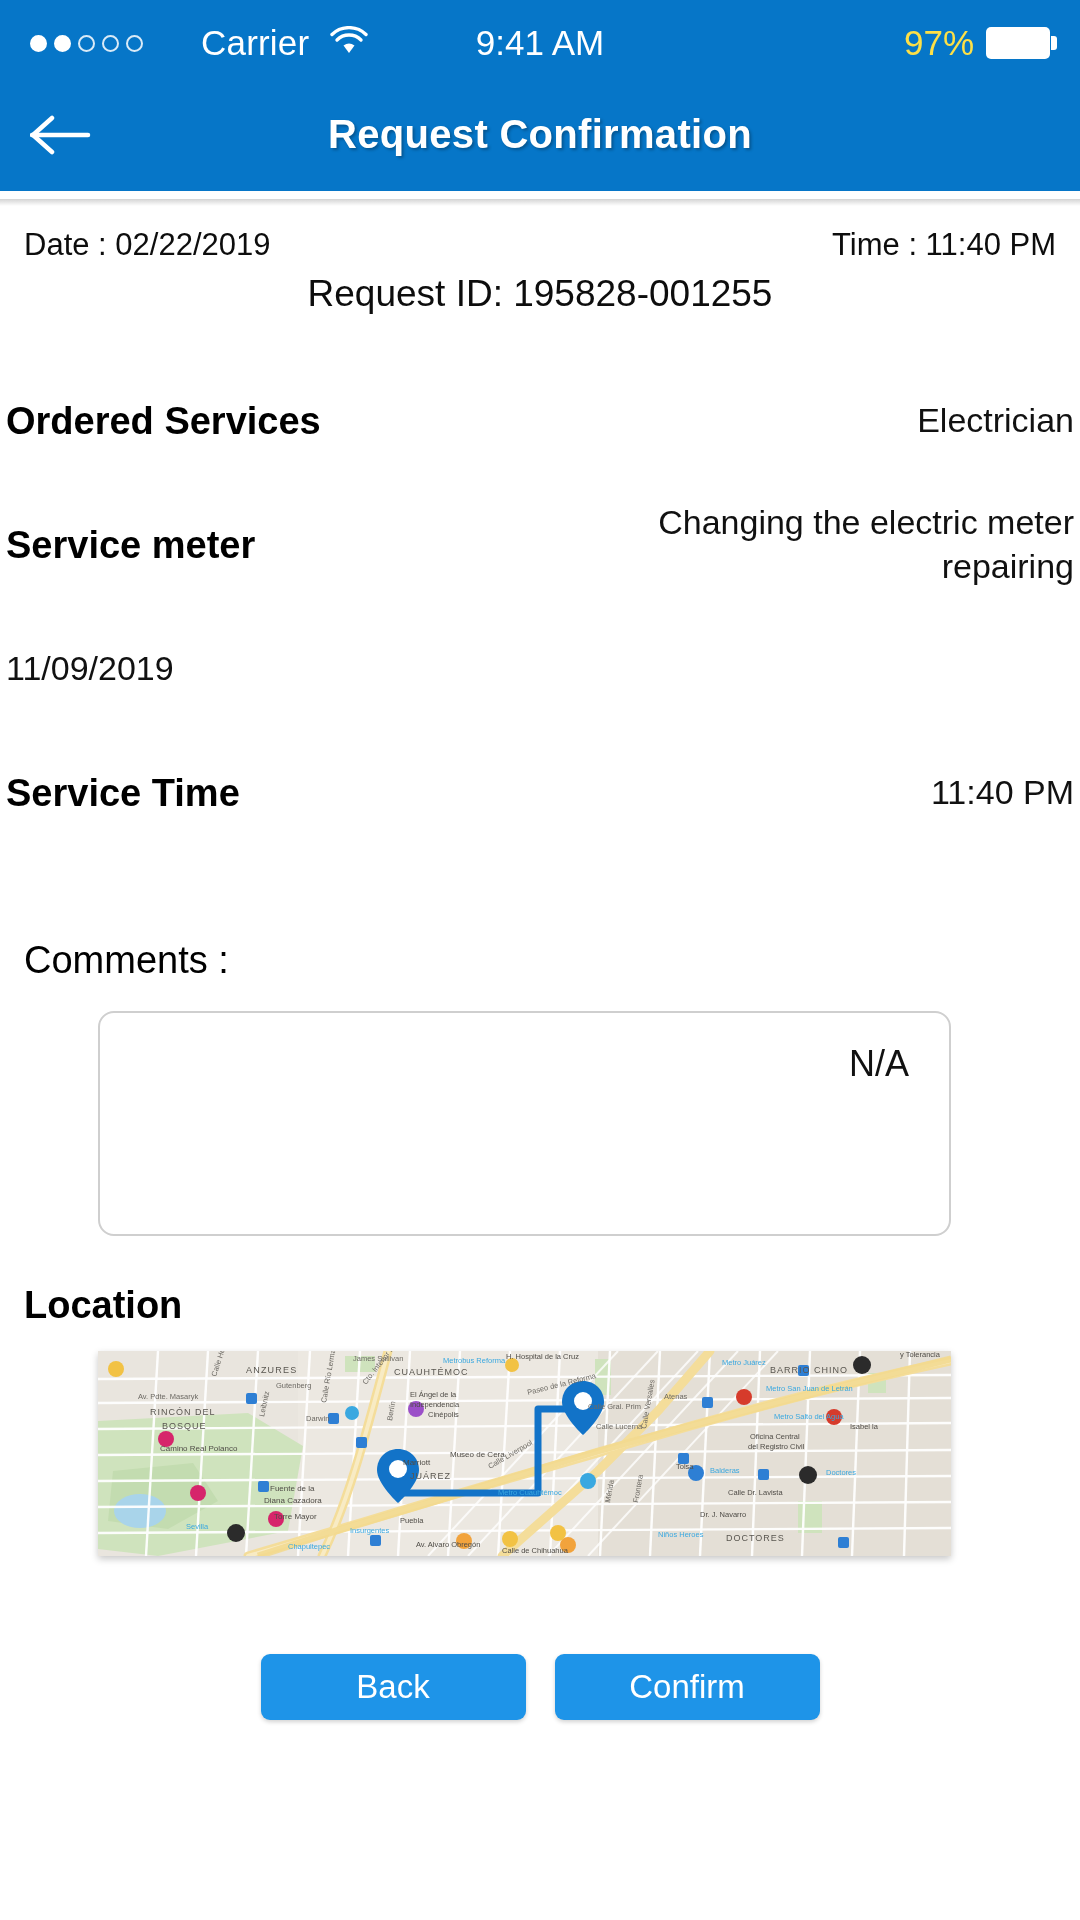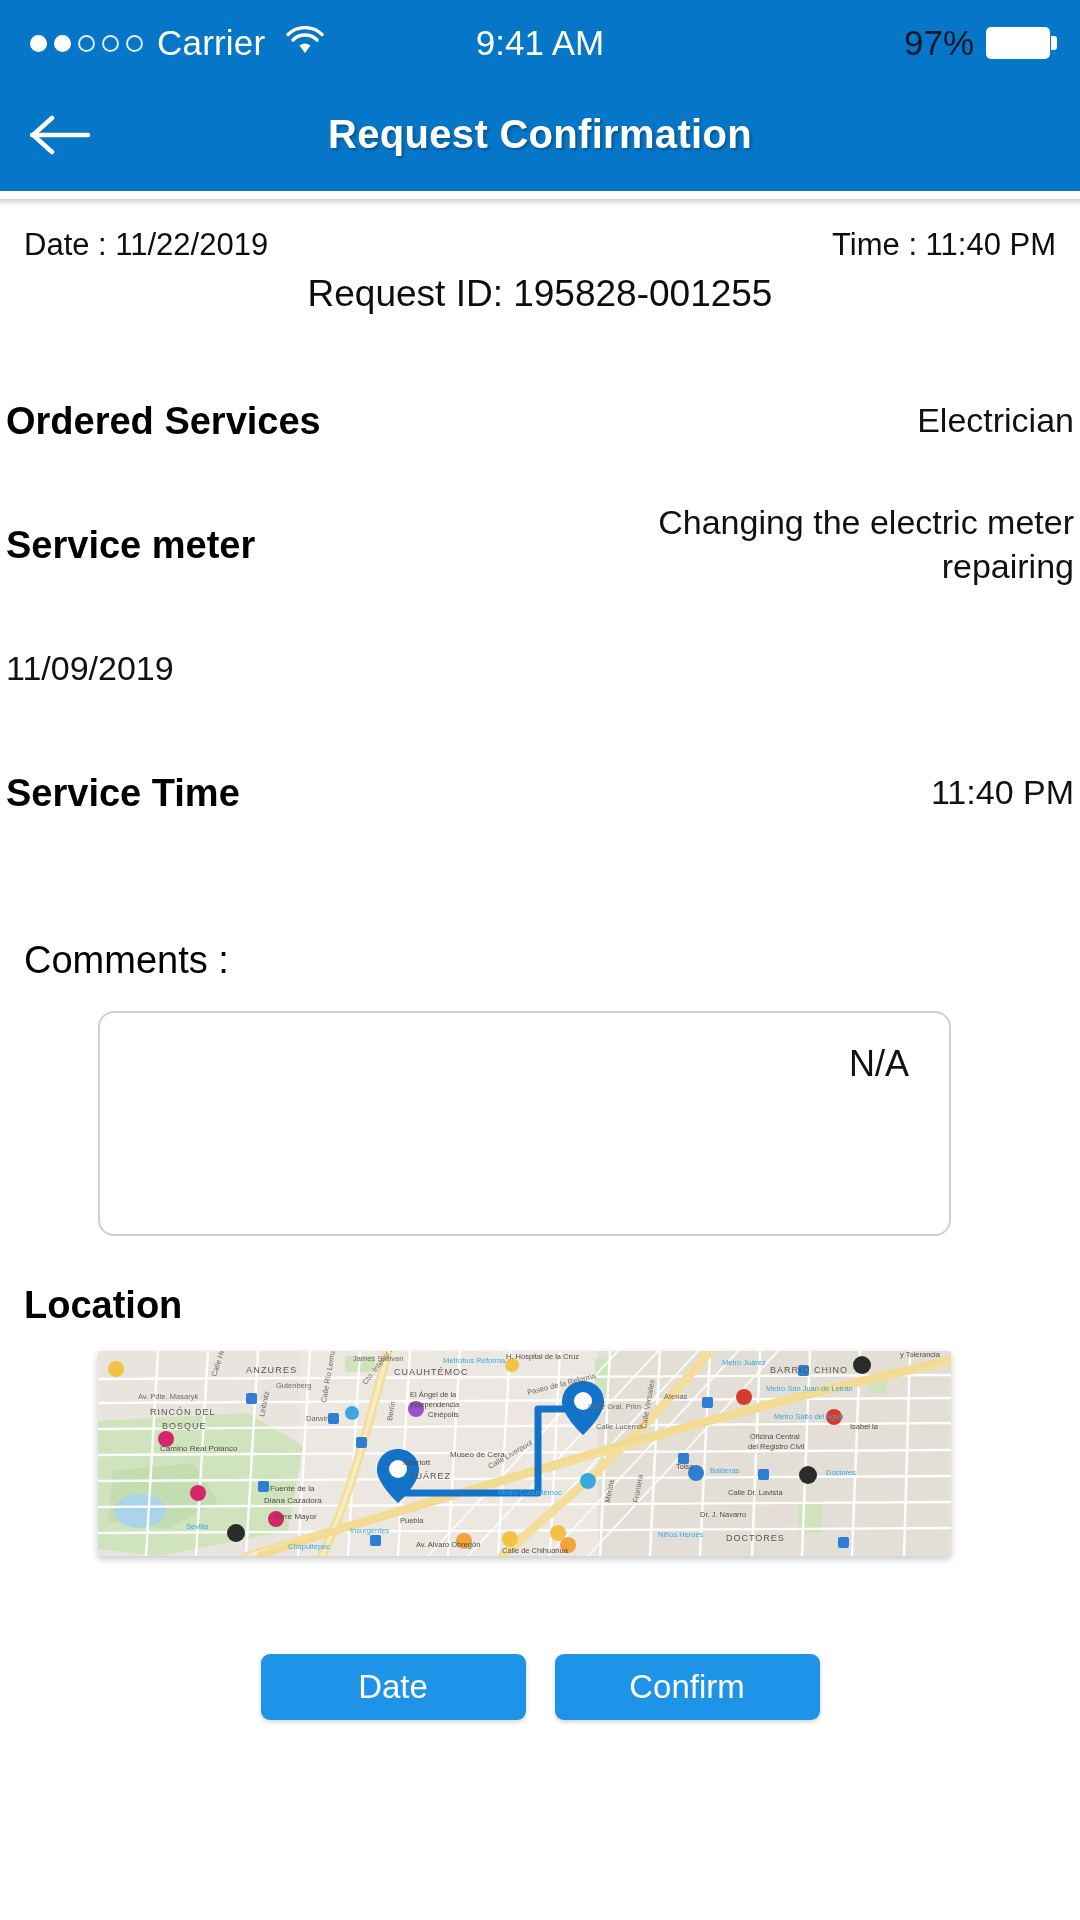--- a/index.html
+++ b/index.html
@@ -40,37 +40,38 @@
     width: 17px; height: 17px;
     border-radius: 50%;
     border: 2.5px solid #ffffff;
   }
   .dot.filled { background: #ffffff; }
   .dot.hollow { background: transparent; opacity: .85; }
   .carrier-name {
     color: #ffffff;
     font-size: 35px;
     letter-spacing: .2px;
+    margin-left: 44px;
   }
   .wifi-icon { display: block; margin-left: 6px; }
 
   .status-center {
     flex: 0 0 auto;
     color: #ffffff;
     font-size: 35px;
     text-align: center;
   }
   .status-right {
     flex: 1 1 0;
     display: flex;
     align-items: center;
     justify-content: flex-end;
     gap: 12px;
   }
-  .battery-pct { color: #0f172a; font-size: 35px; }
+  .battery-pct { color: #fde047; font-size: 35px; }
   .battery-icon {
     position: relative;
     width: 64px; height: 32px;
     background: #ffffff;
     border-radius: 5px;
   }
   .battery-icon::after {
     content: "";
     position: absolute;
     right: -7px; top: 9px;
@@ -275,21 +276,21 @@
         <path d="M2 22 L58 22" stroke="#ffffff" stroke-width="4.5" stroke-linecap="round" fill="none"></path>
         <path d="M22 5 L3 22 L22 39" stroke="#ffffff" stroke-width="4.5" stroke-linecap="round" stroke-linejoin="round" fill="none"></path>
       </svg>
     </div>
     <div class="nav-title">Request Confirmation</div>
   </div>
 
   <div class="content">
 
     <div class="meta-row">
-      <span class="meta-text">Date : 11/22/2019</span>
+      <span class="meta-text">Date : 02/22/2019</span>
       <span class="meta-text">Time : 11:40 PM</span>
     </div>
 
     <div class="request-id">Request ID: 195828-001255</div>
 
     <div class="details">
       <div class="detail-row">
         <span class="detail-label">Ordered Services</span>
         <span class="detail-value">Electrician</span>
       </div>
@@ -483,18 +484,18 @@
             <text x="312" y="56" font-size="7.5" fill="#4f4c47">Independencia</text>
             <text x="330" y="66" font-size="7.5" fill="#4f4c47">Cinépolis</text>
             <text x="728" y="124" font-size="7.5" fill="#3aa8e0">Doctores</text>
             <text x="802" y="6" font-size="7.5" fill="#4f4c47">y Tolerancia</text>
           </g>
         </g>
       </svg>
     </div>
 
     <div class="button-bar">
-      <button class="action-button">Date</button>
+      <button class="action-button">Back</button>
       <button class="action-button">Confirm</button>
     </div>
 
   </div>
 </div>
 
 </body></html>

